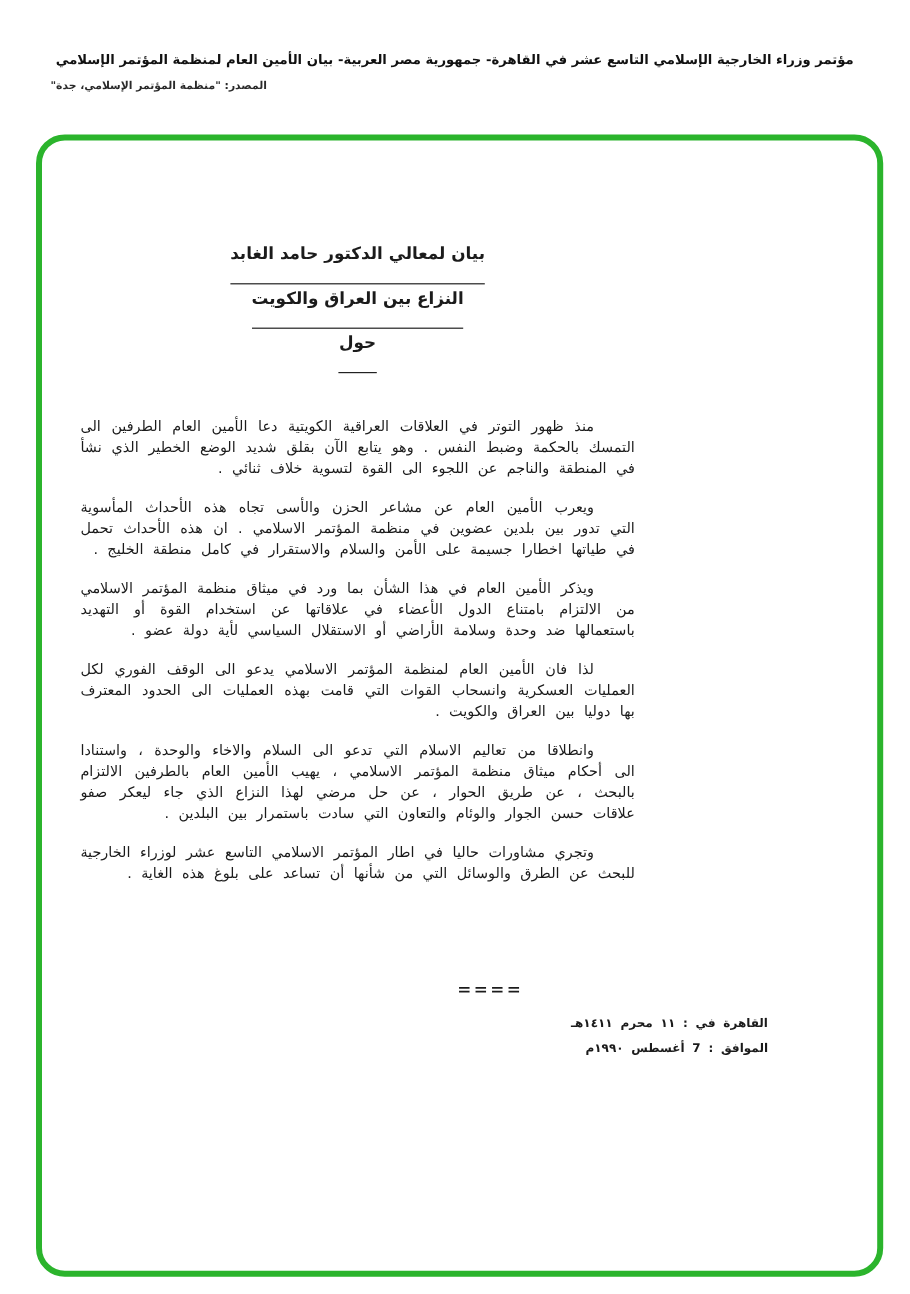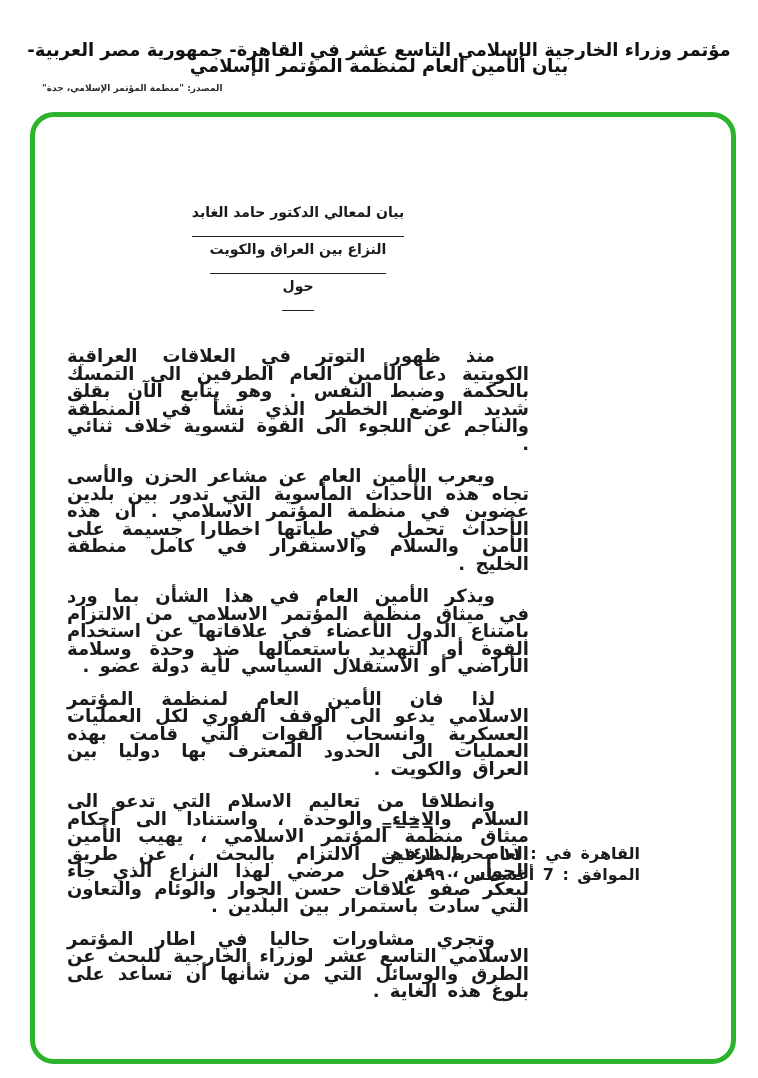--- a/index.html
+++ b/index.html
@@ -19,21 +19,21 @@
     width: 758px;
     height: 1078px;
     background: #ffffff;
   }
 
   
   .doc-header-title {
     direction: rtl;
     text-align: center;
     font-weight: bold;
-    font-size: 18px;
+    font-size: 11px;
     line-height: 16px;
     padding: 42px 20px 0 20px;
     color: var(--header-ink, #111111);
     letter-spacing: 0.2px;
   }
   .doc-header-source {
     direction: rtl;
     text-align: left;
     font-weight: bold;
     font-size: 9px;
@@ -77,22 +77,22 @@
     margin-bottom: 36px;
   }
   .title-line { margin-bottom: 3px; }
   .title-line > span {
     display: inline-block;
     border-bottom: 1.5px solid #222222;
     padding-bottom: 15px;
   }
   .stmt-par {
     margin: 0 0 15px 0;
-    font-size: 18px;
-    font-weight: bold;
+    font-size: 12px;
+    font-weight: normal;
     line-height: 17.5px;
     letter-spacing: 1px;
     word-spacing: 4px;
     text-align: justify;
     text-indent: 34px;
     color: var(--text-ink, #1b1b1b);
   }
 
   
   .separator {
@@ -104,21 +104,21 @@
     letter-spacing: 2px;
     color: var(--text-ink, #1b1b1b);
   }
   .date-block {
     position: absolute;
     top: 726px;
     right: 81px;
     direction: rtl;
     text-align: right;
     font-weight: bold;
-    font-size: 16px;
+    font-size: 10px;
     line-height: 21px;
     letter-spacing: 1px;
     word-spacing: 3px;
     color: var(--text-ink, #1b1b1b);
   }
 </style>
 </head>
 <body>
 
 <div class="page">

